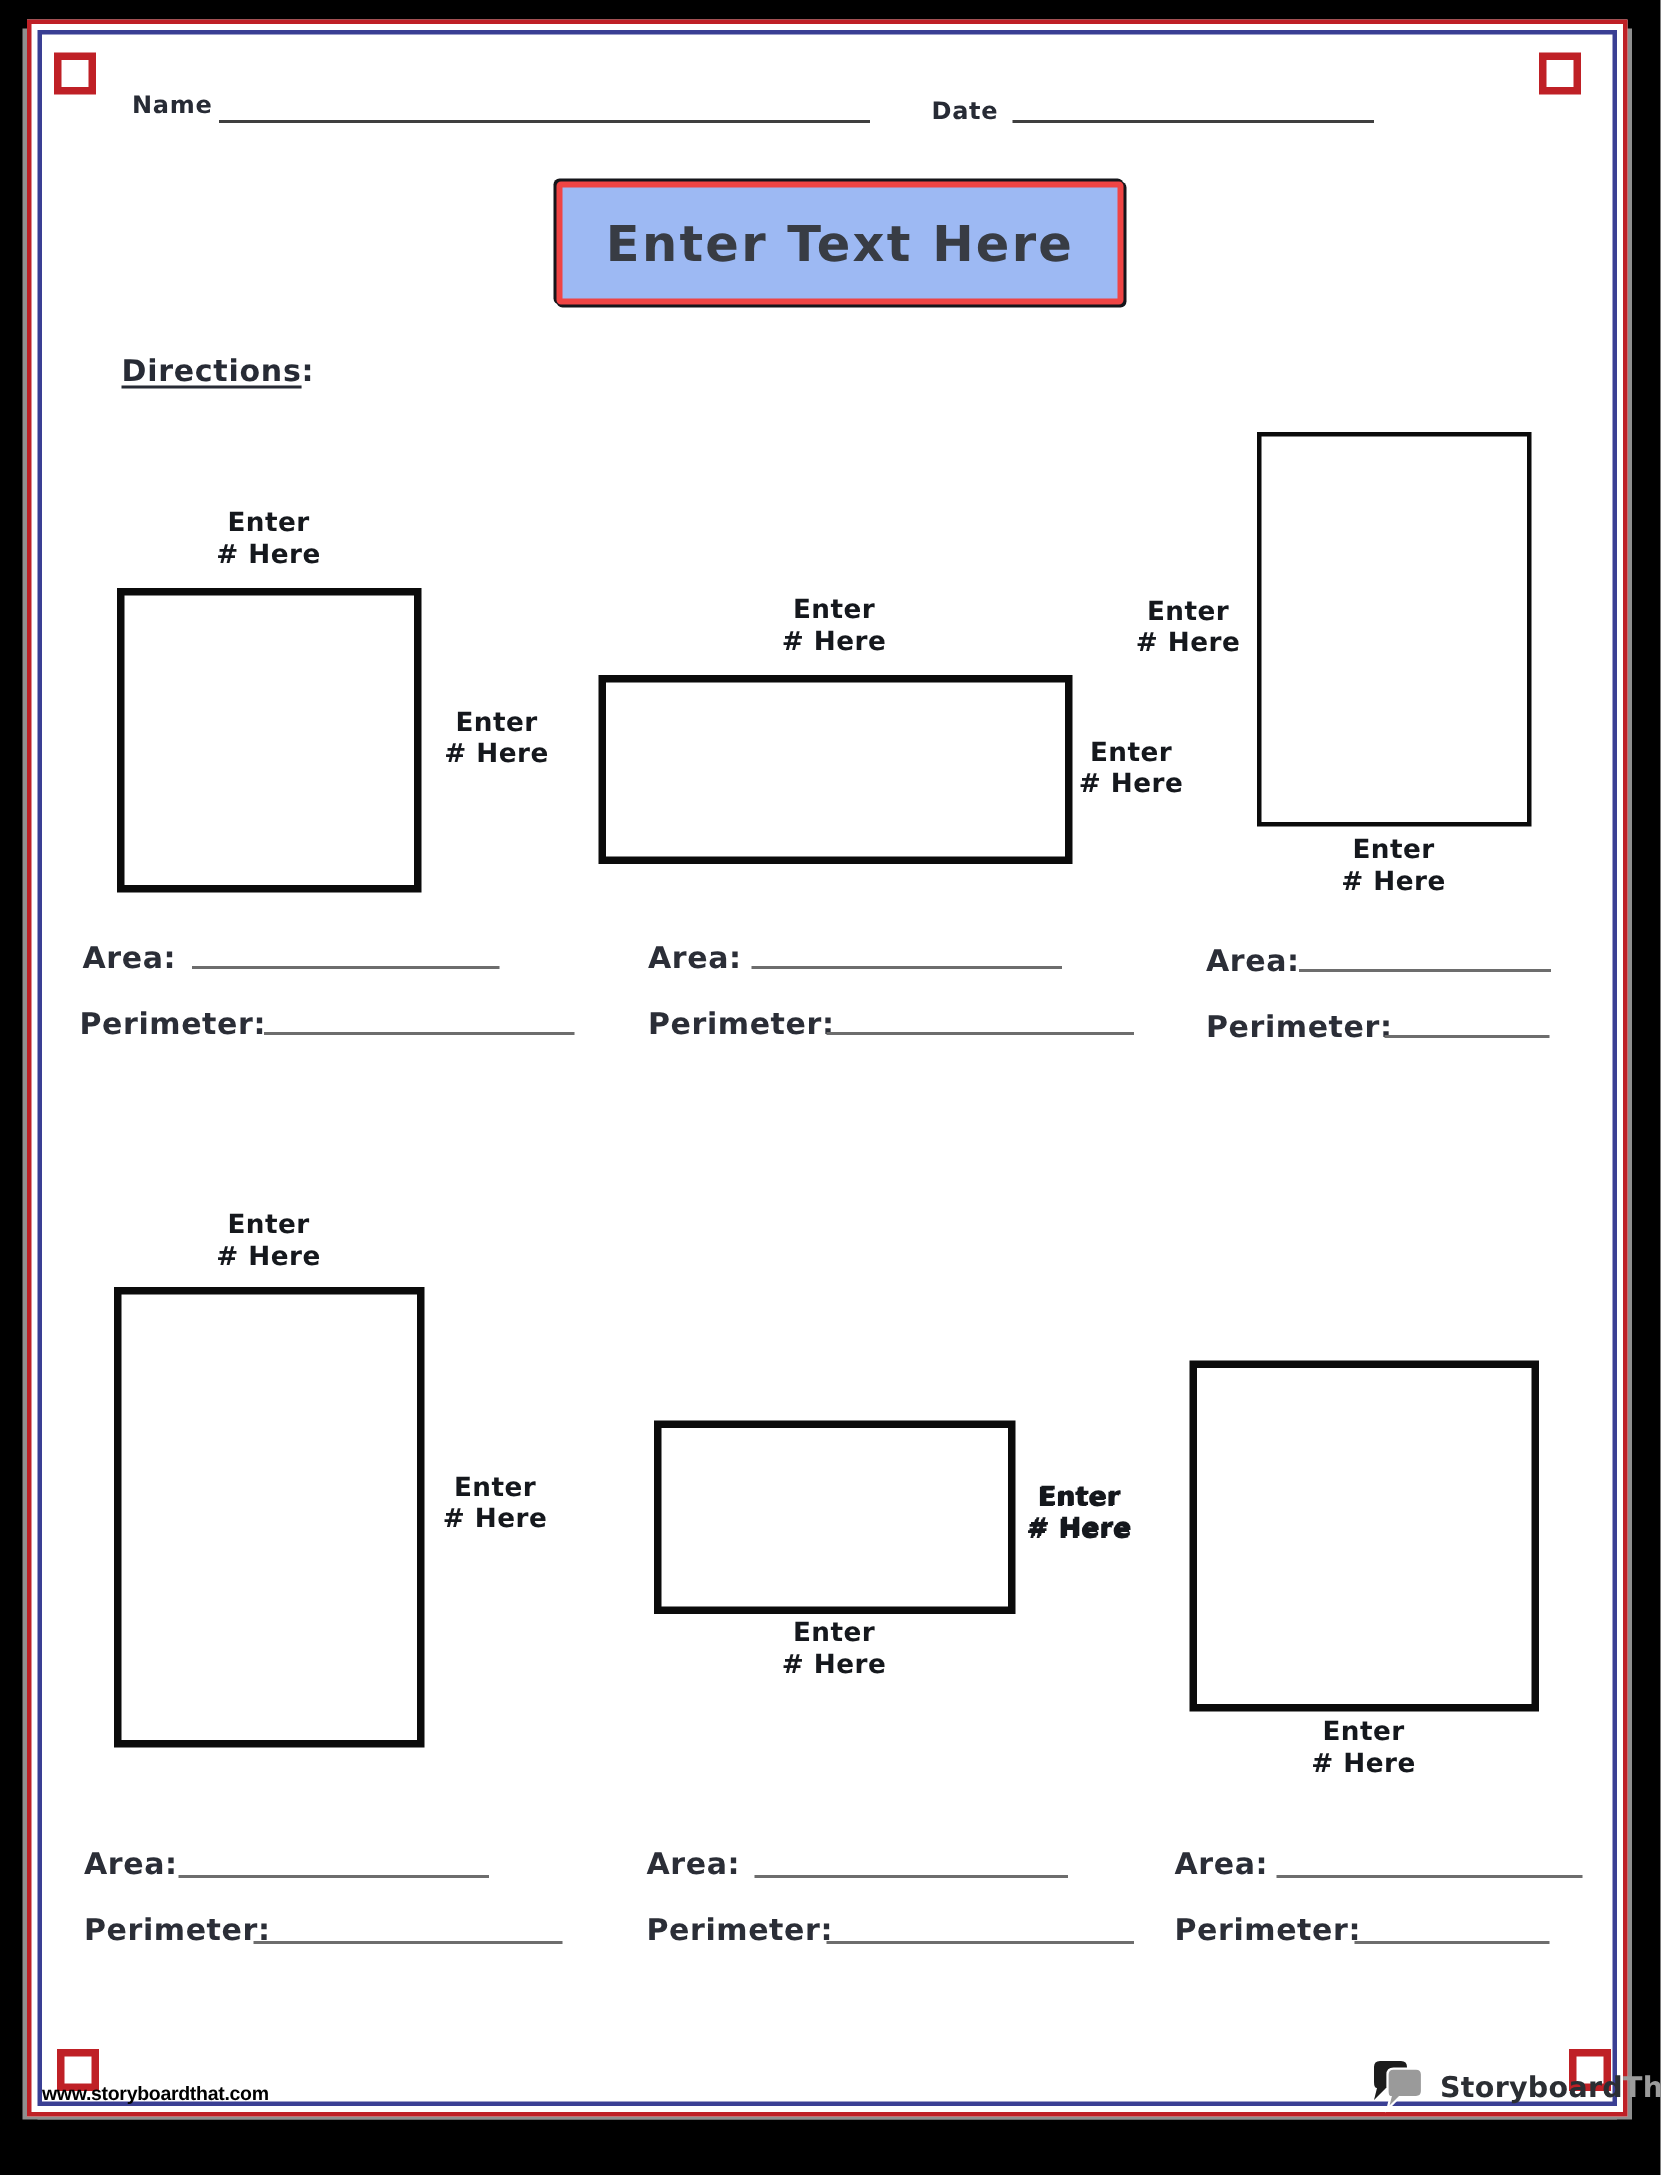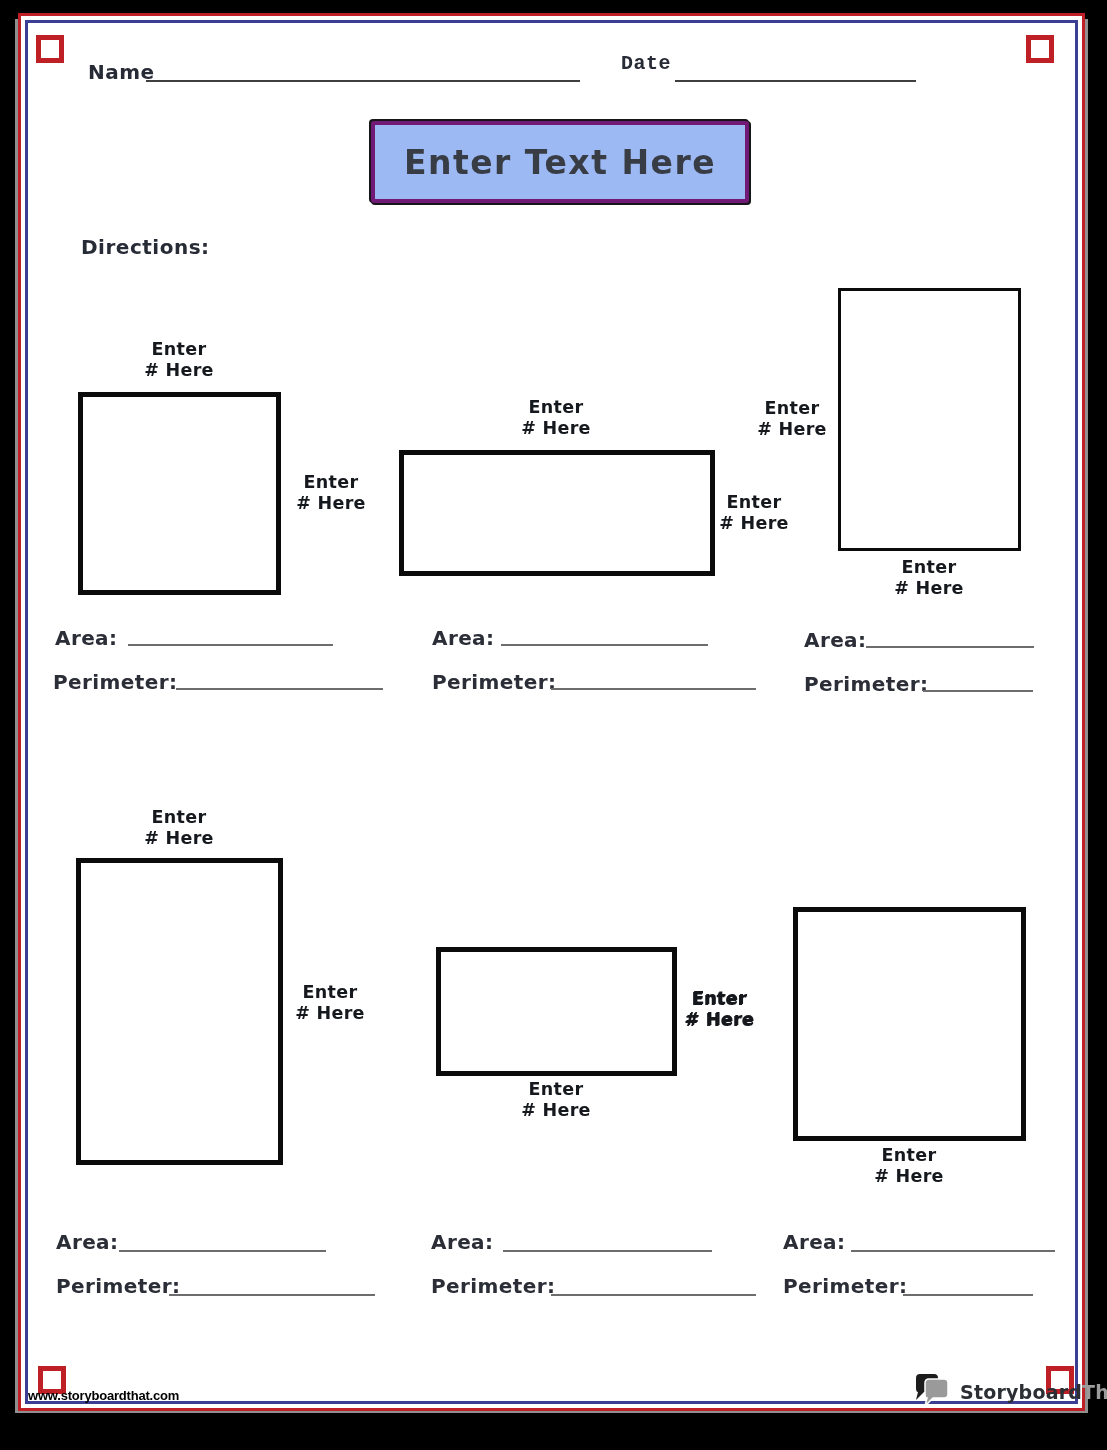--- a/index.html
+++ b/index.html
@@ -25,42 +25,42 @@
     position:absolute;width:18px;height:18px;
     border:5px solid var(--border-red,#bf2026);
     background:#fff;z-index:1;
   }
   .cs-tl{left:15px;top:19px;}
   .cs-tr{left:1005px;top:19px;}
   .cs-bl{left:17px;top:1350px;}
   .cs-br{left:1025px;top:1350px;}
 
   .hdr-label{
-    position:absolute;font-size:20px;font-weight:700;
+    position:absolute;font-size:16px;font-weight:700;
     color:#272b35;letter-spacing:.5px;
   }
   .rule{position:absolute;height:0;border-bottom:2px solid #3f3f3f;}
   .rule-gray{border-bottom:2px solid #6d6d6d;}
 
   .title-box{
     position:absolute;left:350px;top:105px;width:370px;height:74px;
     background:var(--title-fill,#9db9f3);
-    border:4px solid #701a75;border-radius:3px;
+    border:4px solid #ef4444;border-radius:3px;
     display:flex;align-items:center;justify-content:center;
     box-shadow:1px 1px 0 1px #15151a, -1px -1px 0 1px #15151a;
   }
   .title-box span{
     font-size:33px;font-weight:600;color:#383c44;letter-spacing:1.5px;
   }
 
   .directions{
     position:absolute;left:60px;top:219px;
     font-size:20px;font-weight:700;color:#272b35;letter-spacing:.5px;
   }
-  .directions .u{text-decoration-thickness:2px;text-underline-offset:3px;}
+  .directions .u{text-decoration:underline;text-decoration-thickness:2px;text-underline-offset:3px;}
 
   .shape{position:absolute;background:#fff;border:5px solid #0b0b0b;}
   .shape.thin{border-width:3px;}
 
   .dim-label{
     position:absolute;text-align:center;
     font-size:17.5px;line-height:21px;font-weight:600;
     color:#15181d;letter-spacing:.3px;white-space:nowrap;
   }
   .dim-h{transform:translateX(-50%);}
@@ -90,21 +90,21 @@
 <div class="page">
   <div class="frame-blue"></div>
 
   <div class="corner-square cs-tl"></div>
   <div class="corner-square cs-tr"></div>
   <div class="corner-square cs-bl"></div>
   <div class="corner-square cs-br"></div>
 
   <div class="hdr-label" style="left:67px;top:44px;">Name</div>
   <div class="rule" style="left:125px;top:64px;width:434px;"></div>
-  <div class="hdr-label" style="left:600px;top:36px;font-family:Liberation Mono, monospace;">Date</div>
+  <div class="hdr-label" style="left:600px;top:48px;">Date</div>
   <div class="rule" style="left:654px;top:64px;width:241px;"></div>
 
   <div class="title-box">
     <span>Enter Text Here</span>
   </div>
 
   <div class="directions"><span class="u">Directions</span><span>:</span></div>
 
   <div class="shape" style="left:57px;top:376px;width:193px;height:193px;"></div>
   <div class="dim-label dim-h" style="left:158px;top:323px;">

